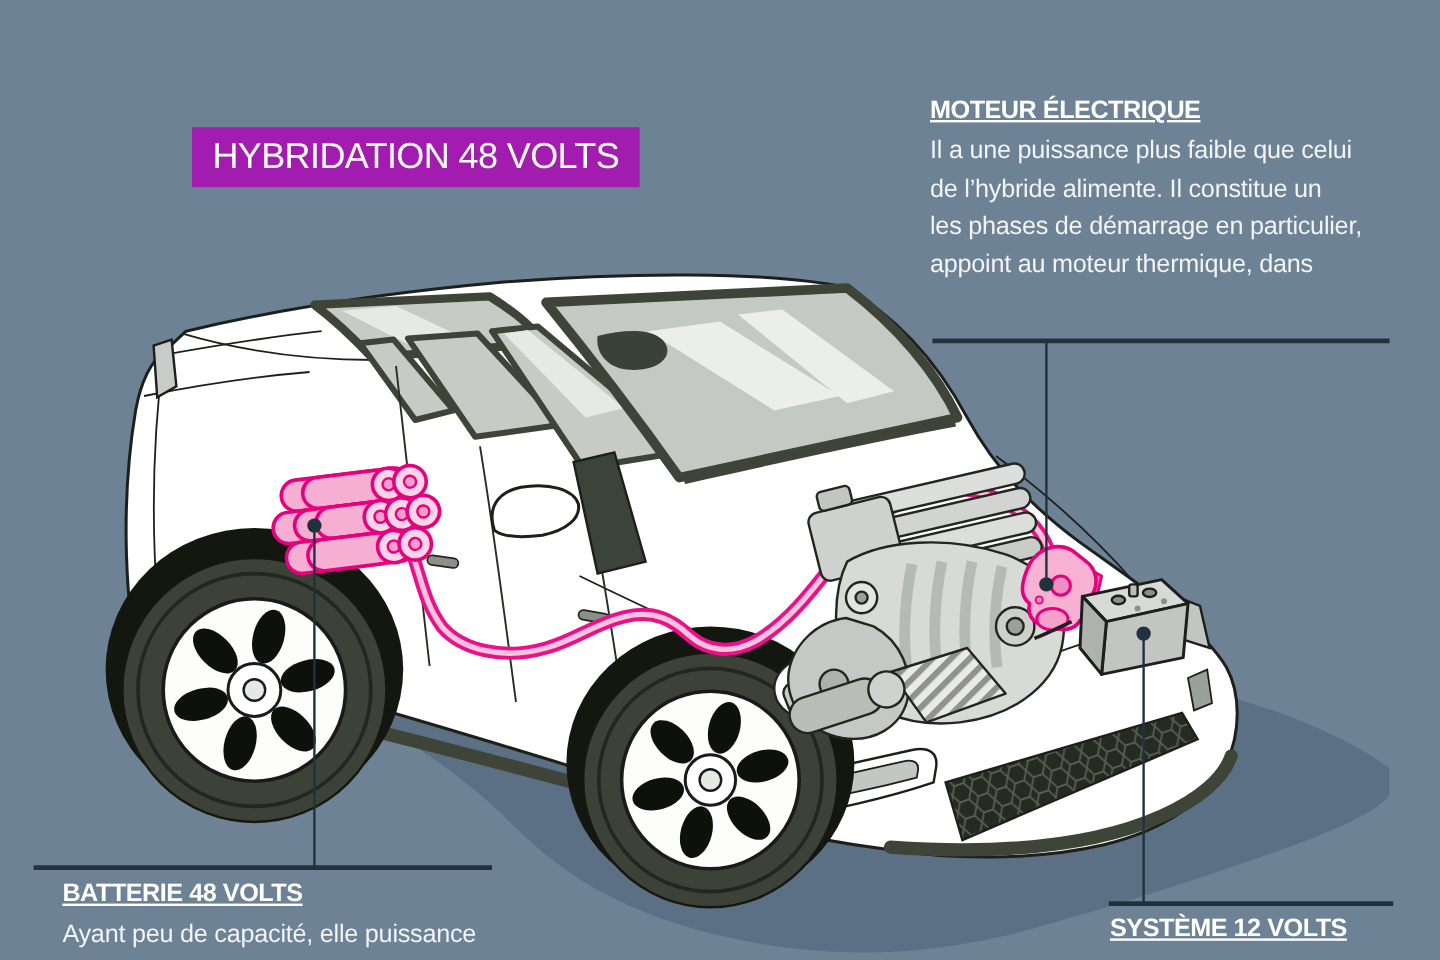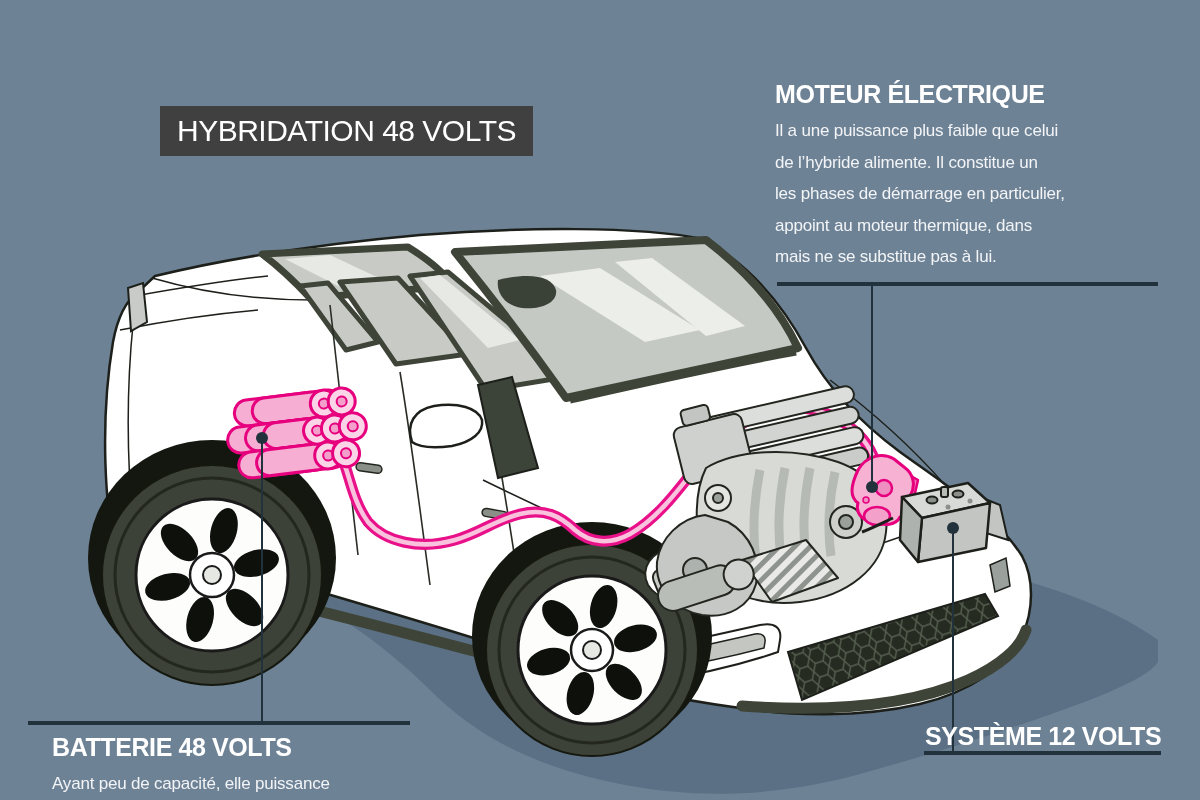--- a/index.html
+++ b/index.html
@@ -1,26 +1,26 @@
 <!DOCTYPE html>
 <html><head>
 <meta charset="utf-8">
 <style>
   html,body{margin:0;padding:0;width:1200px;height:800px;overflow:hidden;background:#6e8296;}
   .stage{position:relative;width:1200px;height:800px;font-family:"Liberation Sans","DejaVu Sans",sans-serif;}
   .stage > svg{position:absolute;left:0;top:0;}
-  .title-box{position:absolute;left:160px;top:106px;height:50px;background:#404040;display:flex;align-items:center;padding:0 17px;}
+  .title-box{position:absolute;left:160px;top:106px;height:50px;background:#a21caf;display:flex;align-items:center;padding:0 17px;}
   .title-box span{color:#ffffff;font-size:30px;letter-spacing:-0.5px;white-space:nowrap;}
   .ann{position:absolute;}
-  .ann h3{margin:0;color:#ffffff;font-size:25px;font-weight:bold;letter-spacing:-0.4px;white-space:nowrap;}
+  .ann h3{margin:0;color:#ffffff;font-size:21px;font-weight:bold;letter-spacing:-0.4px;white-space:nowrap;text-decoration:underline;}
   .ann .body{margin-top:6px;}
-  .ann .body div{color:#f2f4f6;font-size:17px;line-height:31.5px;letter-spacing:-0.2px;white-space:nowrap;}
+  .ann .body div{color:#f2f4f6;font-size:21px;line-height:31.5px;letter-spacing:-0.2px;white-space:nowrap;}
   .ann-motor{left:775px;top:80px;}
   .ann-batt{left:30px;top:733px;margin-left:22px;}
-  .ann-sys{left:925px;top:722px;}
+  .ann-sys{left:925px;top:762px;}
 </style>
 </head>
 <body>
 
 <div class="stage">
 
 <svg width="1200" height="800" viewBox="0 0 1200 800">
   <defs>
     <pattern id="hex" width="18" height="16" patternUnits="userSpaceOnUse" patternTransform="rotate(-19) scale(0.9)">
       <rect width="18" height="16" fill="#252b21"></rect>
@@ -255,21 +255,20 @@
   <span>HYBRIDATION 48 VOLTS</span>
 </div>
 
 <div class="ann ann-motor">
   <h3>MOTEUR ÉLECTRIQUE</h3>
   <div class="body">
         <div>Il a une puissance plus faible que celui</div>
         <div>de l’hybride alimente. Il constitue un</div>
         <div>les phases de démarrage en particulier,</div>
         <div>appoint au moteur thermique, dans</div>
-        <div>mais ne se substitue pas à lui.</div>
       </div>
 </div>
 
 <div class="ann ann-batt">
   <h3>BATTERIE 48 VOLTS</h3>
   <div class="body">
         <div>Ayant peu de capacité, elle puissance</div>
       </div>
 </div>
 

